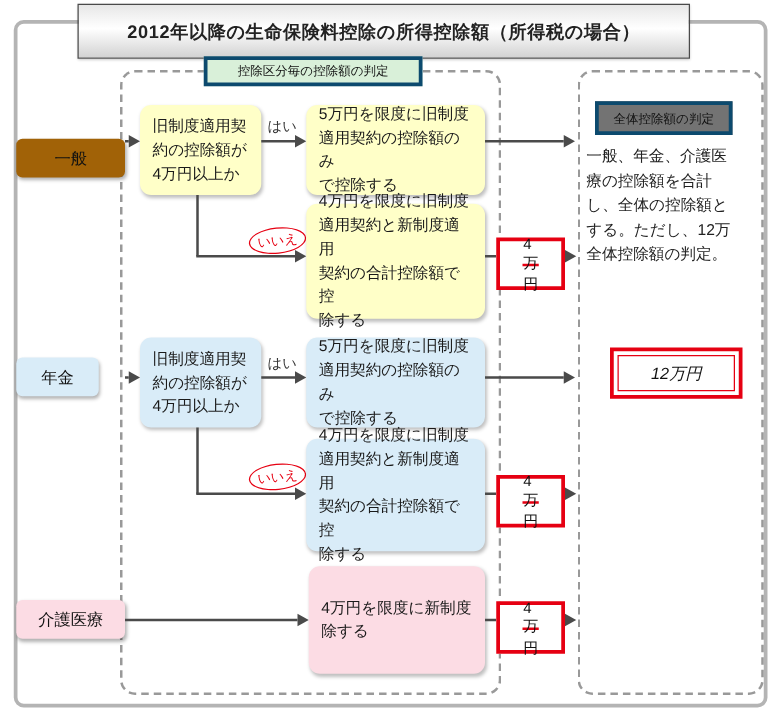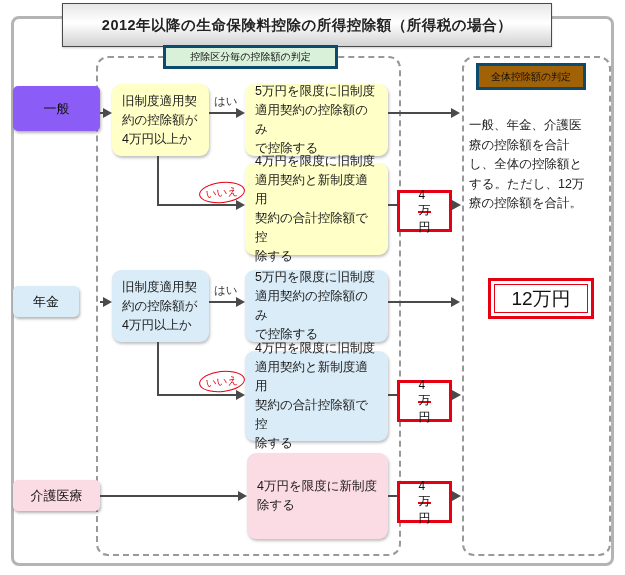--- a/index.html
+++ b/index.html
@@ -58,23 +58,23 @@
 <div id="canvas">
 
   <div class="frame"></div>
 
   <div class="titlebar">2012年以降の生命保険料控除の所得控除額（所得税の場合）</div>
 
   <div class="region" style="left:96px; top:56px; width:305px; height:500px;"></div>
   <div class="region" style="left:462px; top:56px; width:149px; height:500px;"></div>
 
   <div class="rlabel" style="left: 163px; top: 45px; width: 175px; height: 24px; background: rgb(217, 240, 217);">控除区分毎の控除額の判定</div>
-  <div class="rlabel" style="left: 476px; top: 63px; width: 110px; height: 27px; background: #a16207; font-family: Liberation Serif, serif;">全体控除額の判定</div>
+  <div class="rlabel" style="left: 476px; top: 81px; width: 110px; height: 27px; background: #737373; font-family: Liberation Serif, serif;">全体控除額の判定</div>
 
-  <div class="cat" style="left: 13px; top: 86px; width: 87px; height: 45px; background: #8b5cf6;">一般</div>
+  <div class="cat" style="left: 13px; top: 111px; width: 87px; height: 31px; background: #a16207;">一般</div>
 
   <div class="hline" style="left:100px; top:112px; width:3px;"></div>
   <div class="ah" style="left:103px; top:108px;"></div>
 
   <div class="fbox" style="left: 112px; top: 84px; width: 97px; height: 72px; background: rgb(255, 255, 200);">
     <div>旧制度適用契</div>
     <div>約の控除額が</div>
     <div>4万円以上か</div>
   </div>
 
@@ -165,20 +165,20 @@
   <div class="redbox" style="left:397px; top:481px; width:55px; height:30px;">
     <div class="inner">4万円</div>
   </div>
   <div class="ah" style="left:452px; top:491px;"></div>
 
   <div class="desc">
     <div>一般、年金、介護医</div>
     <div>療の控除額を合計</div>
     <div>し、全体の控除額と</div>
     <div>する。ただし、12万</div>
-    <div>療の控除額を合計。</div>
+    <div>全体控除額の判定。</div>
   </div>
 
   <div class="redbox" style="left:488px; top:278px; width:106px; height:41px; padding:3px;">
-    <div class="inner" style="font-size:19px;">12万円</div>
+    <div class="inner" style="font-size:13px;font-style:italic;">12万円</div>
   </div>
 
 </div>
 
 </body></html>

